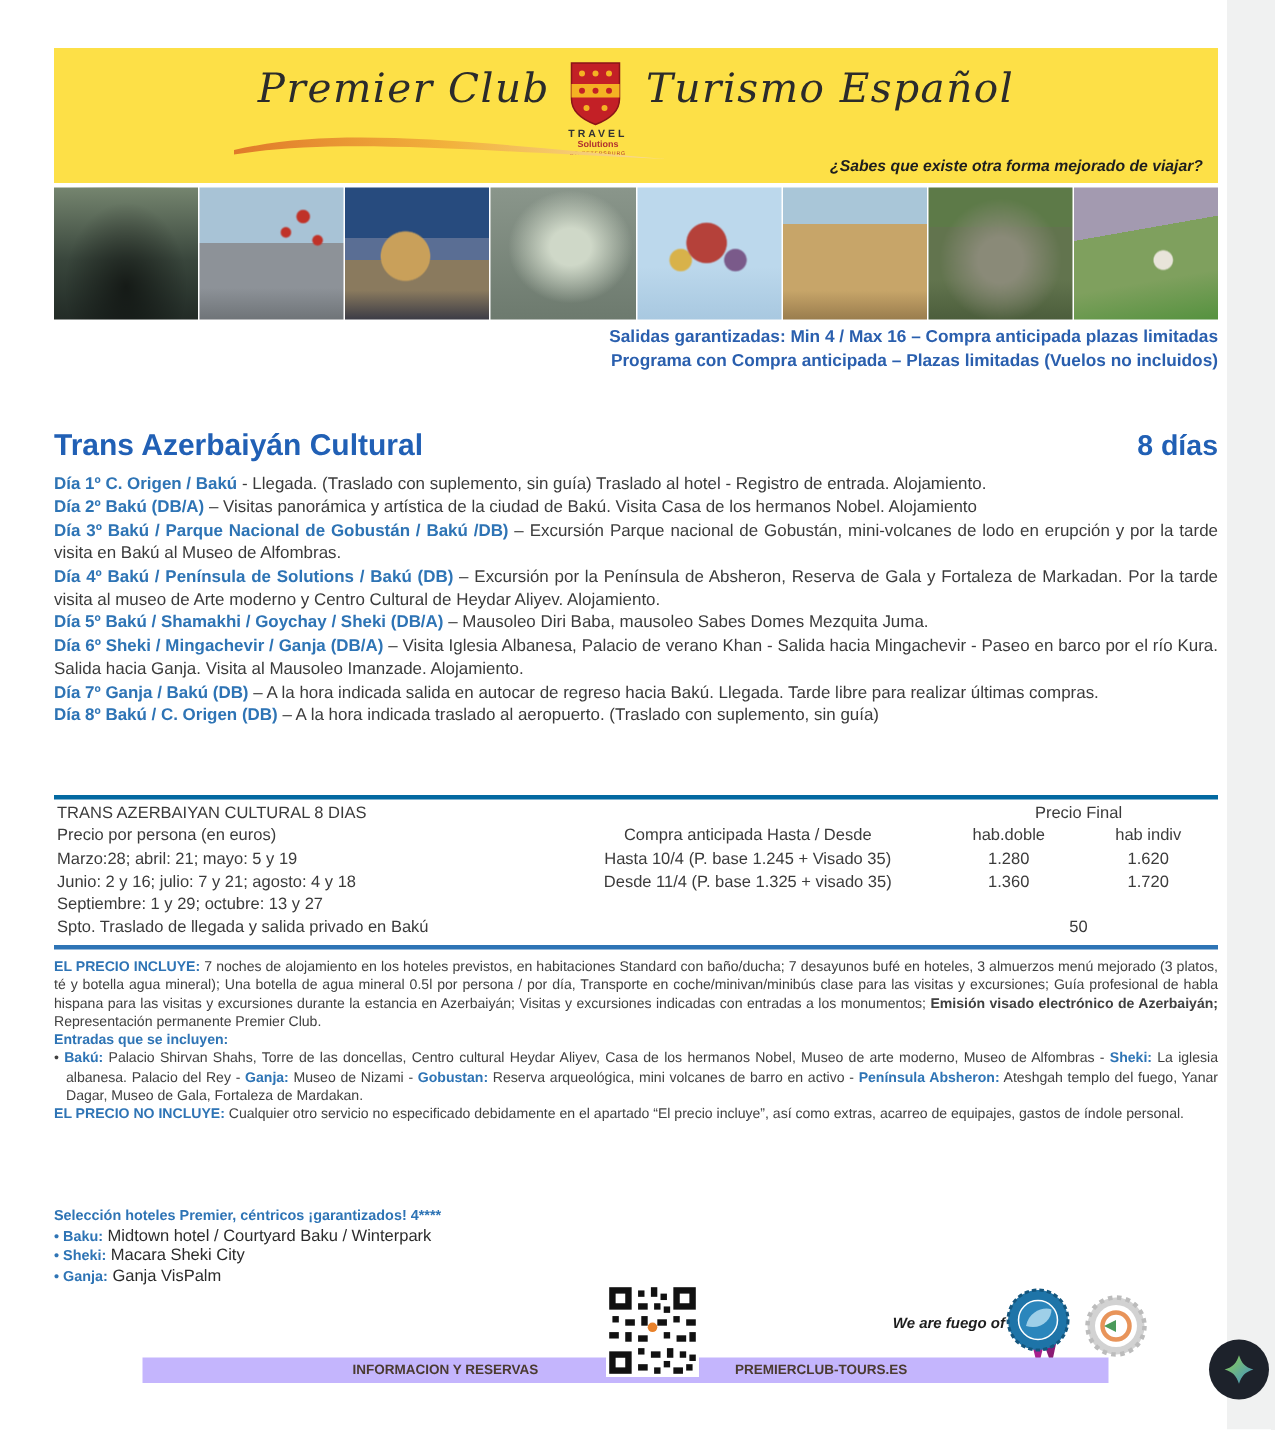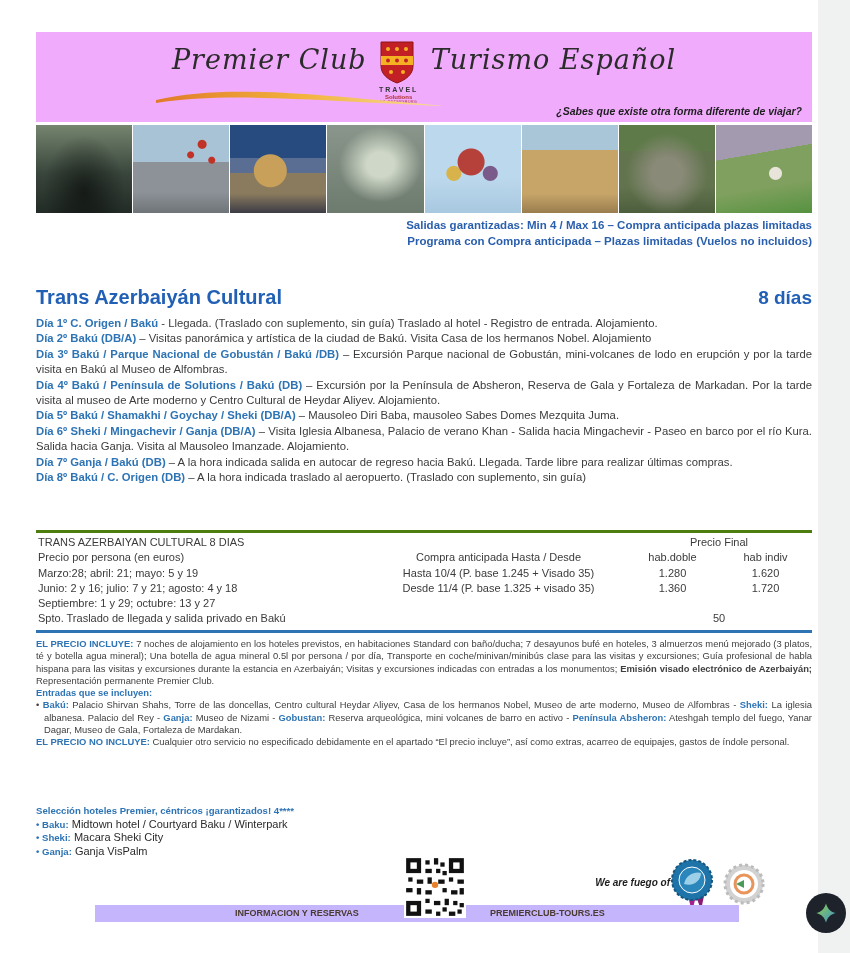--- a/index.html
+++ b/index.html
@@ -2,21 +2,21 @@
 <html><head>
 <meta charset="utf-8">
 <title>Trans Azerbaiyán Cultural</title>
 <style>
   html,body{margin:0;padding:0;}
   body{width:850px;height:953px;position:relative;background:#ffffff;
        font-family:"Liberation Sans",sans-serif;color:#3b3b3b;overflow:hidden;}
   .gray-strip{position:absolute;right:0;top:0;width:32px;height:953px;background:#f0f1f1;}
 
   
-  .hdr{position:absolute;left:36px;top:32px;width:776px;height:90px;background:#f0abfc;}
+  .hdr{position:absolute;left:36px;top:32px;width:776px;height:90px;background:#fde047;}
   .logo-row{position:absolute;left:0;top:8px;width:100%;display:flex;justify-content:center;
             align-items:flex-start;gap:12px;}
   .script{font-family:"DejaVu Serif",serif;font-style:italic;font-size:27px;color:#2b2b2b;
           letter-spacing:1px;line-height:40px;}
   .crest-wrap{position:relative;width:40px;height:78px;flex:0 0 auto;}
   .crest-sub{position:absolute;left:0;top:46px;width:40px;text-align:center;line-height:1;}
   .crest-sub .t1{display:block;font-size:7px;font-weight:bold;letter-spacing:2px;color:#333;}
   .crest-sub .t2{display:block;font-size:6px;font-weight:bold;color:#b03030;margin-top:1px;}
   .crest-sub .t3{display:block;font-size:3.5px;color:#b03030;margin-top:1px;letter-spacing:.5px;}
   .swoosh{position:absolute;left:120px;top:52px;}
@@ -54,21 +54,21 @@
   .tour-title{font-size:20px;font-weight:bold;}
   .tour-days{font-size:19px;font-weight:bold;}
 
   
   .itin{position:absolute;left:36px;top:316px;width:776px;font-size:11.3px;line-height:15.4px;
         text-align:justify;}
   .itin p{margin:0;}
   .dl{color:#2e74b5;font-weight:bold;}
 
   
-  .ptable{position:absolute;left:36px;top:530px;width:776px;border-top:3px solid #4d7c0f;
+  .ptable{position:absolute;left:36px;top:530px;width:776px;border-top:3px solid #0369a1;
           border-bottom:3px solid #2e74b5;font-size:11px;padding:2px 0 3px 0;}
   .tr{display:grid;grid-template-columns:335px 255px 93px 93px;line-height:15.3px;}
   .c{padding:0 2px;}
   .cen{text-align:center;}
   .sp12{grid-column:1/3;}
   .sp34{grid-column:3/5;text-align:center;}
 
   
   .fine{position:absolute;left:36px;top:638px;width:776px;font-size:9.4px;line-height:12.3px;
         text-align:justify;color:#404040;}
@@ -132,21 +132,21 @@
     <svg class="swoosh" width="290" height="28" viewBox="0 0 290 28">
       <defs>
         <linearGradient id="gld" x1="0" y1="0" x2="1" y2="0">
           <stop offset="0" stop-color="#e07a2a"></stop>
             <stop offset="0.5" stop-color="#f2b23c"></stop>
             <stop offset="1" stop-color="#f8dd9a"></stop>
         </linearGradient>
       </defs>
       <path d="M0,16 C70,0 150,10 288,22 C150,16 70,8 0,19 Z" fill="url(#gld)"></path>
     </svg>
-    <div class="tagline">¿Sabes que existe otra forma diferente de viajar?</div>
+    <div class="tagline">¿Sabes que existe otra forma mejorado de viajar?</div>
   </header>
 
   <div class="photos">
     <div class="ph ph1"></div>
     <div class="ph ph2"></div>
     <div class="ph ph3"></div>
     <div class="ph ph4"></div>
     <div class="ph ph5"></div>
     <div class="ph ph6"></div>
     <div class="ph ph7"></div>

